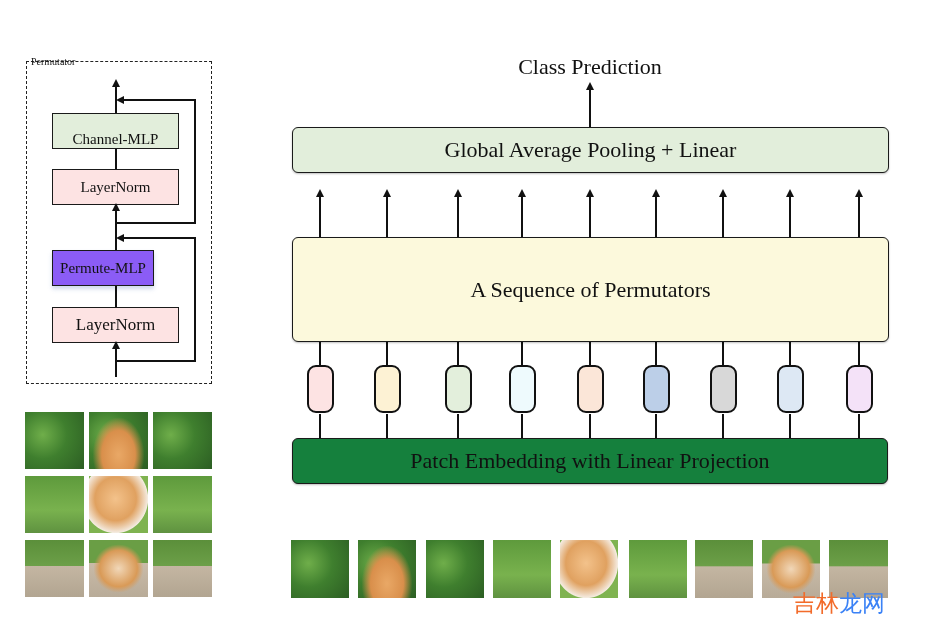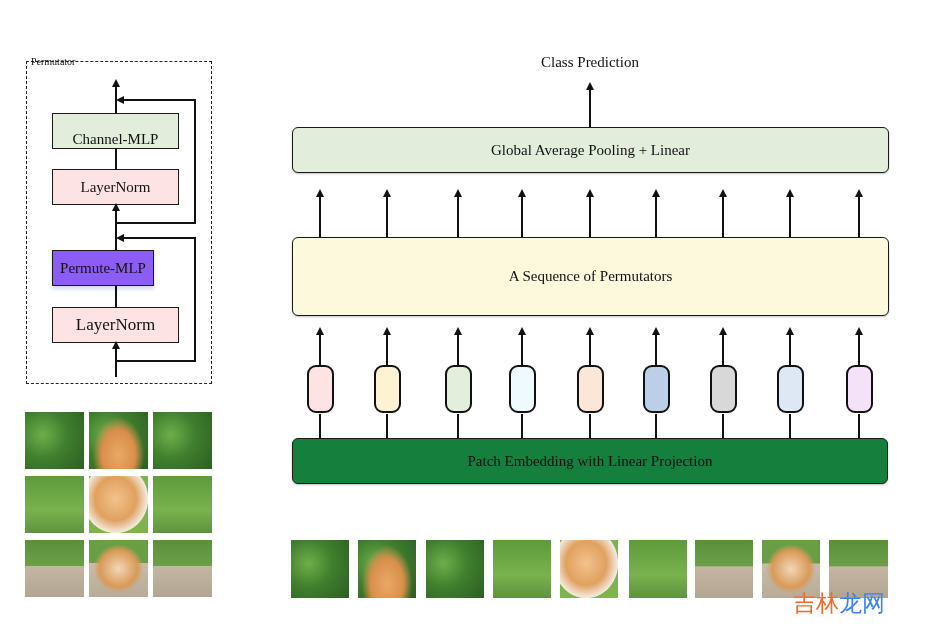--- a/index.html
+++ b/index.html
@@ -3,21 +3,21 @@
 <meta charset="utf-8">
 <style>
   html, body { margin: 0; padding: 0; background: #ffffff; }
   body { width: 929px; height: 636px; position: relative; overflow: hidden;
          font-family: "Liberation Serif", "DejaVu Serif", serif; color: #111; }
   .abs { position: absolute; }
   .box { position: absolute; box-sizing: border-box; border: 1.6px solid #1a1a1a;
          display: flex; align-items: center; justify-content: center; }
   .rounded { border-radius: 6px; box-shadow: 0 1px 2px rgba(0,0,0,0.25); }
   .small-box { font-size: 15px; }
-  .big-text { font-size: 15px; }
+  .big-text { font-size: 22px; }
   .token { position: absolute; box-sizing: border-box; width: 27px; height: 48px;
            border: 2px solid #111; border-radius: 9px; }
   .patch { position: absolute; overflow: hidden; }
   svg.lines { position: absolute; left: 0; top: 0; }
   .watermark { position: absolute; font-family: "DejaVu Sans", sans-serif; font-size: 23px; }
 </style>
 </head>
 <body>
 
 <div class="abs" style="left:26px; top:61px; width:186px; height:323px; box-sizing:border-box; border:1.6px dashed #222;"></div>
@@ -85,21 +85,21 @@
     </g>
   <line x1="590" y1="127" x2="590" y2="86" stroke="#111" stroke-width="2" marker-end="url(#ah)"></line>
 </svg>
 
 <div class="abs big-text" style="left:480px; top:54px; width:220px; text-align:center;">Class Prediction</div>
 
 <div class="box rounded big-text" style="left:292px; top:127px; width:597px; height:46px; background:#e2eedb;">
   <span>Global Average Pooling + Linear</span>
 </div>
 
-<div class="box rounded big-text" style="left:292px; top:237px; width:597px; height:79px; background:#fcf9dc;">
+<div class="box rounded big-text" style="left:292px; top:237px; width:597px; height:105px; background:#fcf9dc;">
   <span>A Sequence of Permutators</span>
 </div>
 
 <div id="tokens">
     <div class="token" style="left: 307px; top: 365px; background: rgb(253, 227, 227);"></div>
     <div class="token" style="left: 374px; top: 365px; background: rgb(253, 242, 212);"></div>
     <div class="token" style="left: 445px; top: 365px; background: rgb(227, 239, 220);"></div>
     <div class="token" style="left: 509px; top: 365px; background: rgb(238, 250, 253);"></div>
     <div class="token" style="left: 577px; top: 365px; background: rgb(251, 230, 216);"></div>
     <div class="token" style="left: 643px; top: 365px; background: rgb(188, 207, 232);"></div>

